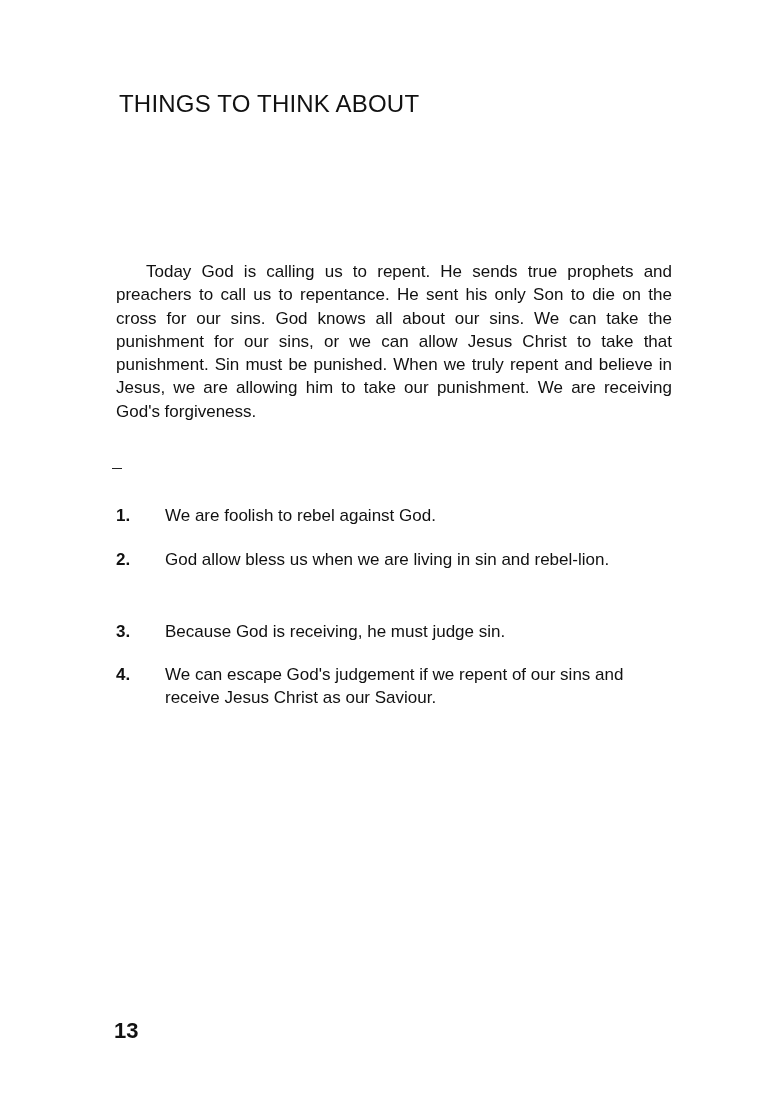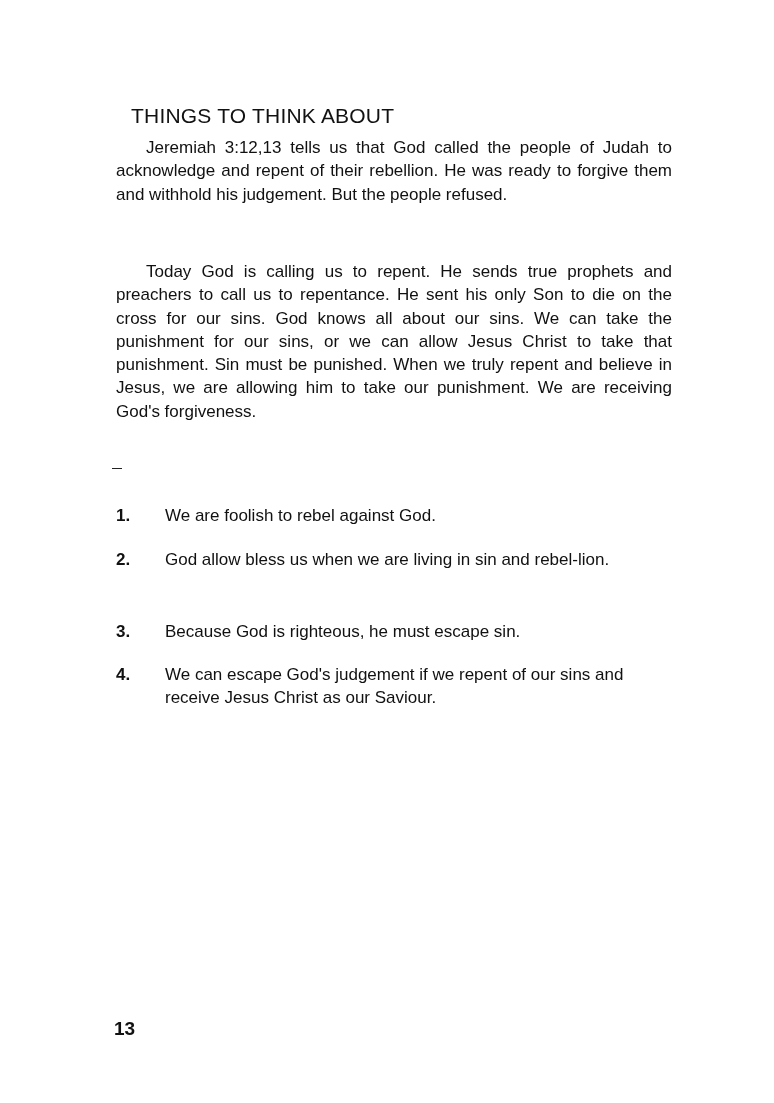--- a/index.html
+++ b/index.html
@@ -17,24 +17,24 @@
     }
     .page {
       position: absolute;
       left: 0; top: 0;
       width: 774px; height: 1103px;
       background: #ffffff;
     }
     .heading {
       position: absolute;
       left: 115px;
-      font-size: 21px;
+      font-size: 24px;
       letter-spacing: 0.2px;
       line-height: 22px;
-      margin: 16px;
+      margin: 4px;
       font-weight: normal;
     }
     #h1 { top: 89px; }
     #h2 { top: 457px; }
     .para {
       position: absolute;
       left: 116px;
       width: 556px;
       font-size: 17px;
       line-height: 23.3px;
@@ -73,58 +73,57 @@
       width: 512px;
     }
     #li1 { top: 504px; }
     #li2 { top: 548px; }
     #li3 { top: 620px; }
     #li4 { top: 663px; }
     .page-number {
       position: absolute;
       left: 114px;
       top: 1018px;
-      font-size: 19px;
+      font-size: 22px;
       font-weight: bold;
       margin: 0;
     }
     .strike-mark {
       position: absolute;
       left: 112px;
       top: 468px;
       width: 10px;
       height: 1px;
       background: #222;
     }
   </style>
 </head>
 <body>
 
 <div class="page">
 
   <h2 class="heading" id="h1">THINGS TO THINK ABOUT</h2>
 
-  <p class="para" id="p1">Jeremiah 3:12,13 tells us that God called the people of Judah to acknowledge and repent of their rebellion. He was ready to forgive them and withhold his judgement. But the people refused.</p>
 
   <p class="para" id="p2">Today God is calling us to repent. He sends true prophets and preachers to call us to repentance. He sent his only Son to die on the cross for our sins. God knows all about our sins. We can take the punishment for our sins, or we can allow Jesus Christ to take that punishment. Sin must be punished. When we truly repent and believe in Jesus, we are allowing him to take our punishment. We are receiving God's forgiveness.</p>
 
   <div class="strike-mark"></div>
 
   <ul class="list">
     <li class="list-item" id="li1">
       <span class="list-num">1.</span>
       <span class="list-text">We are foolish to rebel against God.</span>
     </li>
     <li class="list-item" id="li2">
       <span class="list-num">2.</span>
       <span class="list-text">God allow bless us when we are living in sin and rebel-lion.</span>
     </li>
     <li class="list-item" id="li3">
       <span class="list-num">3.</span>
-      <span class="list-text">Because God is righteous, he must escape sin.</span>
+      <span class="list-text">Because God is receiving, he must judge sin.</span>
     </li>
     <li class="list-item" id="li4">
       <span class="list-num">4.</span>
       <span class="list-text">We can escape God's judgement if we repent of our sins and receive Jesus Christ as our Saviour.</span>
     </li>
   </ul>
 
   <p class="page-number">13</p>
 
 </div>

